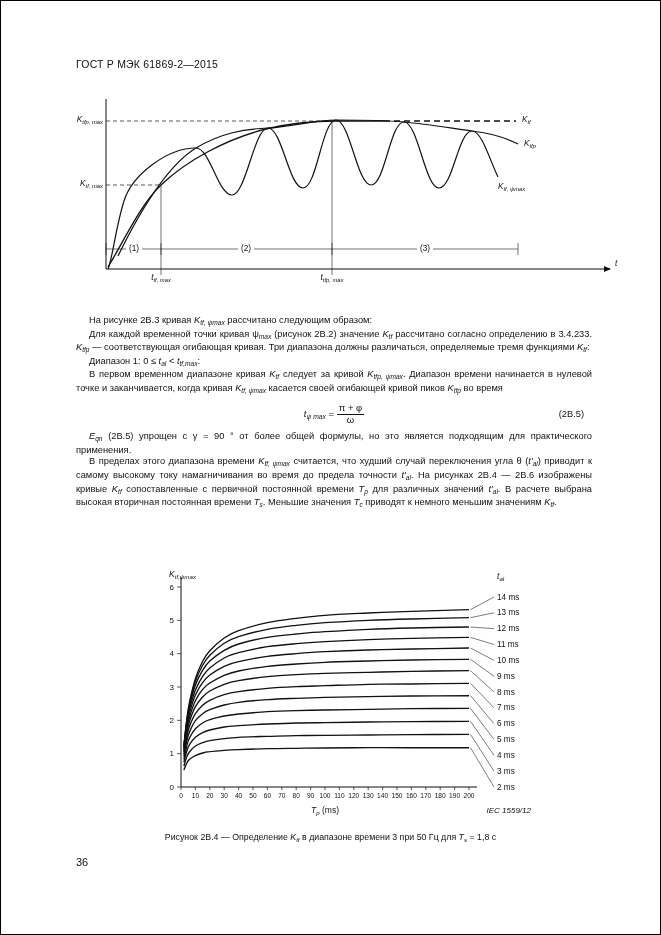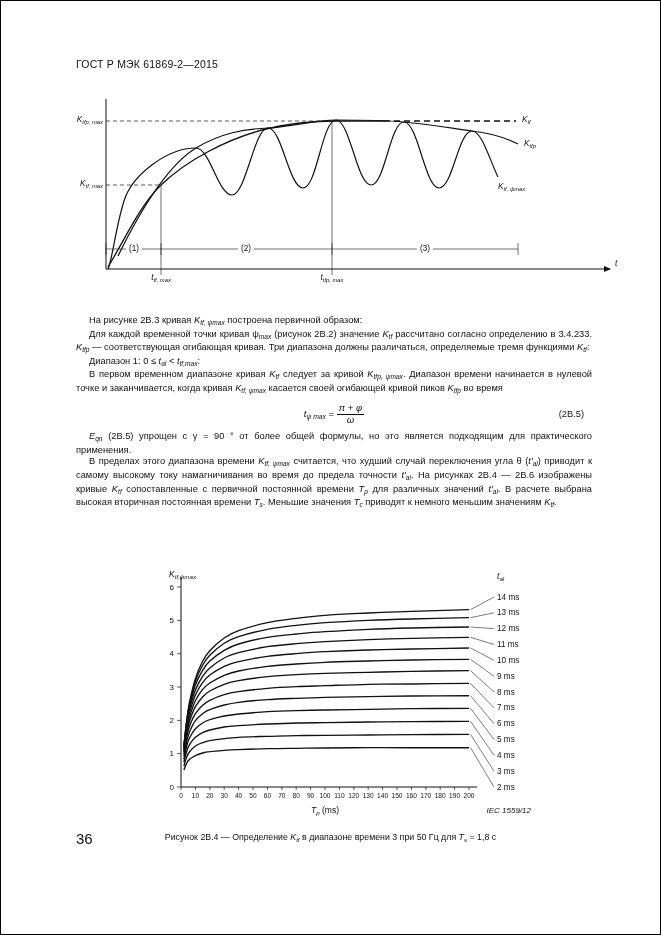--- a/index.html
+++ b/index.html
@@ -9,28 +9,28 @@
   .doc-header{position:absolute;left:75px;top:57px;font-size:10.5px;font-weight:normal;letter-spacing:.2px}
   .fig1{position:absolute;left:65px;top:90px;width:575px;height:202px}
   .dlbl{position:absolute;font-size:8.2px;font-style:italic;white-space:nowrap;line-height:1}
   .rlab{font-style:normal;background:#fff;padding:0 3px;transform:translate(-50%,-50%)}
   .cx{transform:translateX(-50%)}
   .caption{position:absolute;left:0;width:100%;text-align:center;font-size:8.8px}
   .cap1{top:293px}.cap2{top:831px}
   .body-text{position:absolute;left:75px;top:314px;width:516px;font-size:9.3px;line-height:11.6px;text-align:justify}
   .body-text p{text-indent:13px;margin:0}
   .formula-row{position:relative;text-align:center;margin:7px 0 5px;font-size:9.5px;text-indent:0 !important}
-  .frac{display:inline-flex;flex-direction:column;vertical-align:middle;text-align:center;line-height:1.15;font-style:italic}
+  .frac{display:inline-flex;flex-direction:column;vertical-align:middle;text-align:center;line-height:1.15;}
   .frac .num{border-bottom:1px solid #111;padding:0 2px}
   .eqnum{position:absolute;right:8px;top:50%;transform:translateY(-50%);font-size:9.3px}
   .note{font-size:8.6px;line-height:10.6px;margin-top:7px !important;text-indent:24px !important}
   .ri{font-style:italic}
   .rsub{font-size:71%;vertical-align:-0.3em}
   .chart{position:absolute;left:136px;top:566px;width:512px;height:262px}
-  .page-number{position:absolute;left:75px;top:829px;font-size:15px}
+  .page-number{position:absolute;left:75px;top:855px;font-size:11px}
   svg text{font-family:"Liberation Sans",sans-serif;fill:#111}
 </style>
 </head>
 <body>
 
 <div class="page">
 
   <div class="doc-header">ГОСТ Р МЭК 61869-2—2015</div>
 
   <figure class="fig1">
@@ -62,21 +62,21 @@
     <span class="dlbl rlab" style="left:68px;top:158px"><span>(1)</span></span>
     <span class="dlbl rlab" style="left:180px;top:158px"><span>(2)</span></span>
     <span class="dlbl rlab" style="left:359px;top:158px"><span>(3)</span></span>
     <span class="dlbl cx" style="left:95px;top:183px"><span class="ri">t</span><span class="rsub ri">tf, max</span></span>
     <span class="dlbl cx" style="left:266px;top:183px"><span class="ri">t</span><span class="rsub ri">tfp, max</span></span>
     <span class="dlbl" style="left:549px;top:169px"><span class="ri">t</span></span>
   </figure>
 
 
   <div class="body-text">
-    <p><span>На рисунке 2В.3 кривая </span><span class="ri">K</span><span class="rsub ri">tf, ψmax</span><span> построена первичной образом:</span></p>
+    <p><span>На рисунке 2В.3 кривая </span><span class="ri">K</span><span class="rsub ri">tf, ψmax</span><span> рассчитано следующим образом:</span></p>
     <p><span>Для каждой временной точки кривая ψ</span><span class="rsub ri">max</span><span> (рисунок 2В.2) значение </span><span class="ri">K</span><span class="rsub ri">tf</span><span> рассчитано согласно определению в 3.4.233. </span><span class="ri">K</span><span class="rsub ri">tfp</span><span> — соответствующая огибающая кривая. Три диапазона должны различаться, определяемые тремя функциями </span><span class="ri">K</span><span class="rsub ri">tf</span><span>:</span></p>
     <p><span>Диапазон 1: 0 ≤ </span><span class="ri">t</span><span class="rsub ri">al</span><span> &lt; </span><span class="ri">t</span><span class="rsub ri">tf,max</span><span>:</span></p>
     <p><span>В первом временном диапазоне кривая </span><span class="ri">K</span><span class="rsub ri">tf</span><span> следует за кривой </span><span class="ri">K</span><span class="rsub ri">tfp, ψmax</span><span>. Диапазон времени начинается в нулевой точке и заканчивается, когда кривая </span><span class="ri">K</span><span class="rsub ri">tf, ψmax</span><span> касается своей огибающей кривой пиков </span><span class="ri">K</span><span class="rsub ri">tfp</span><span> во время</span></p>
 
     <div class="formula-row">
       <span><span><span class="ri">t</span><span class="rsub ri">ψ max</span><span>  =  </span></span><span class="frac">
             <span class="num">π + φ</span>
             <span class="den">ω</span>
           </span></span>
       <span class="eqnum">(2В.5)</span>

